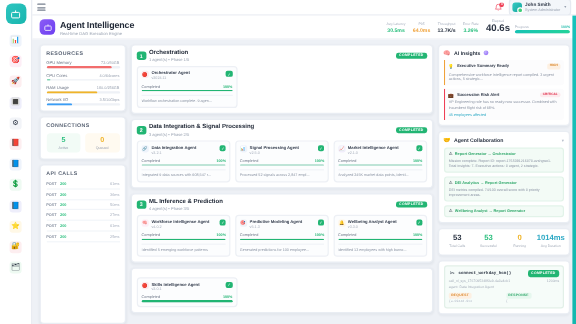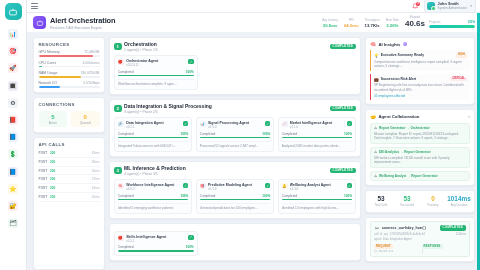--- a/index.html
+++ b/index.html
@@ -286,21 +286,21 @@
     </div>
 
     <div class="page-head">
       <div class="ph-icon">
         <svg viewBox="0 0 24 24" fill="none" stroke="currentColor" stroke-width="2">
           <rect x="4" y="8" width="16" height="11" rx="2"></rect>
           <path d="M12 8V4M8 13h.01M16 13h.01"></path>
         </svg>
       </div>
       <div>
-        <div class="ph-title">Alert Orchestration</div>
+        <div class="ph-title">Agent Intelligence</div>
         <div class="ph-sub">Real-time DAG Execution Engine</div>
       </div>
       <div class="ph-spacer"></div>
       <div class="metrics" id="header-metrics">
           <div class="metric">
             <div class="m-label">Avg Latency</div>
             <div class="m-val" style="color: rgb(43, 191, 126);">30.5ms</div>
           </div>
           <div class="metric">
             <div class="m-label">P95</div>

